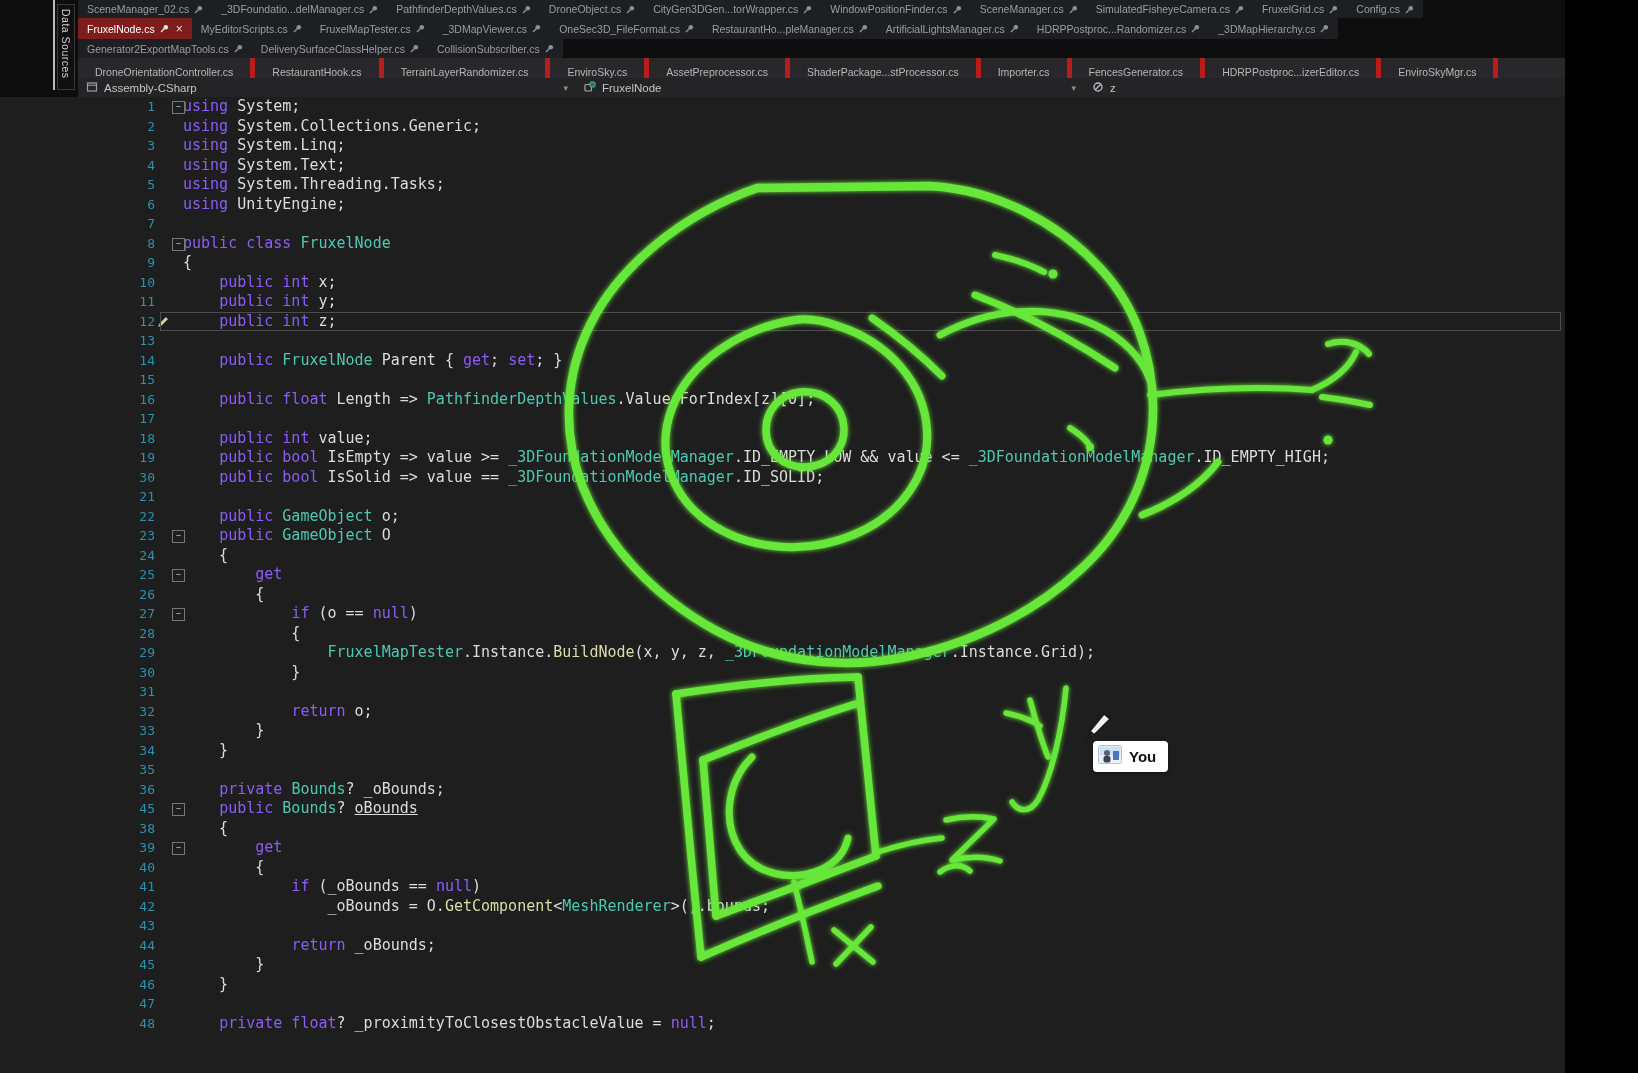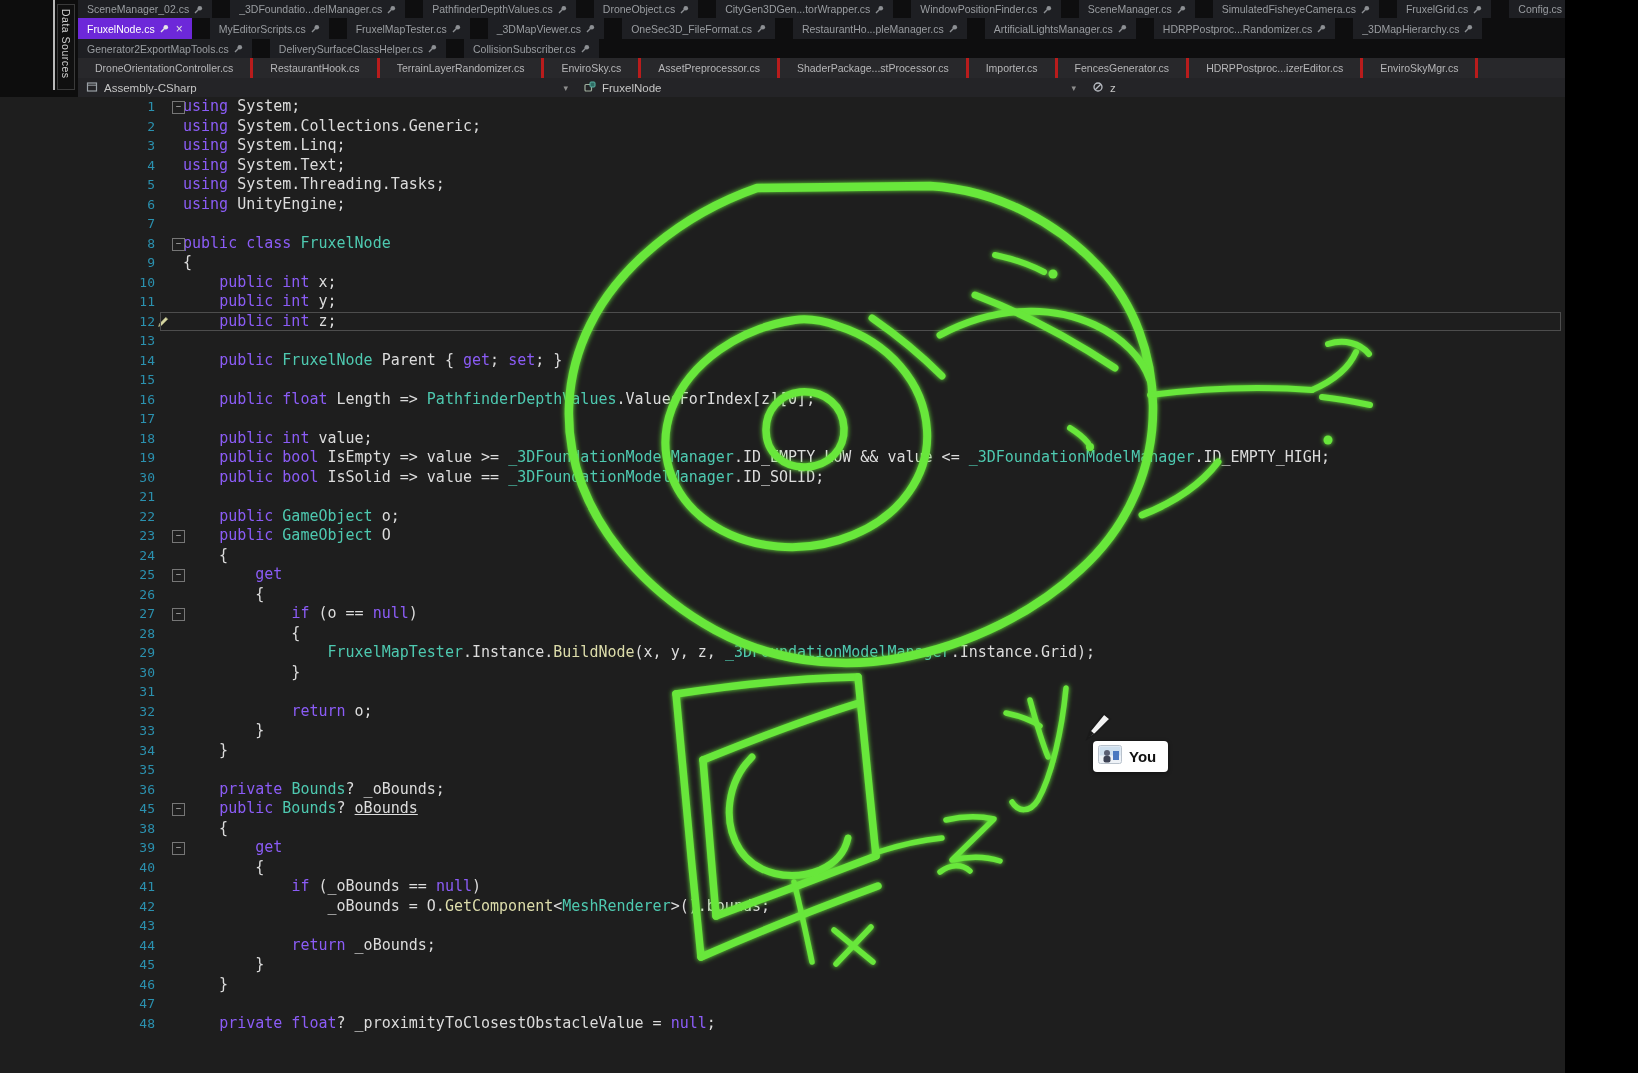--- a/index.html
+++ b/index.html
@@ -9,29 +9,29 @@
 
   
   .side-rail{position:absolute;left:0;top:0;width:78px;height:97px;background:#0d0d0d;z-index:3;}
   .side-line{position:absolute;left:53px;top:0;width:2px;height:90px;background:#b9b9b9;}
   .side-tab{position:absolute;left:57px;top:4px;height:76px;writing-mode:vertical-rl;
             color:#cfcfcf;font-size:10.5px;letter-spacing:.5px;background:#101010;
             border:1px solid #3a3a3a;padding:4px 2px;}
 
   
   .top{position:absolute;left:78px;top:0;right:0;z-index:2;}
-  .tab-row{display:flex;align-items:stretch;gap:18px;background:#0e0e0f;overflow:hidden;}
+  .tab-row{display:flex;align-items:stretch;gap:0;background:#0e0e0f;overflow:hidden;}
   .tab-row.r1{height:18px;}
   .tab-row.r2{height:21px;}
   .tab-row.r3{height:19px;}
   .tab-row.r4{height:20px;background:#28282b;gap:0;}
   .tab{display:flex;align-items:center;gap:5px;padding:0 9px;background:#1e1f23;
        color:#9a9da1;font-size:10.5px;white-space:nowrap;cursor:default;}
-  .tab.active{background:#6d28d9;color:#fff;}
-  .tab.plain{background:transparent;color:#b6b6b8;padding:0 17px;border-right:3px solid #b91c1c;}
+  .tab.active{background:#7f1d1d;color:#fff;}
+  .tab.plain{background:transparent;color:#b6b6b8;padding:0 17px;border-right:5px solid #b91c1c;align-items:flex-end;}
   .pin{display:inline-flex;color:#8d9094;}
   .tab.active .pin{color:#e6e6e6;}
   .tab-close{color:#e0e0e0;font-size:12px;line-height:10px;margin-left:2px;}
 
   
   .breadcrumb{display:flex;align-items:center;height:19px;background:#242427;color:#c5c5c5;
               font-size:11.5px;}
   .crumb{display:flex;align-items:center;gap:6px;padding:0 8px;height:100%;}
   .crumb.proj{width:482px;}
   .crumb.type{width:492px;}

